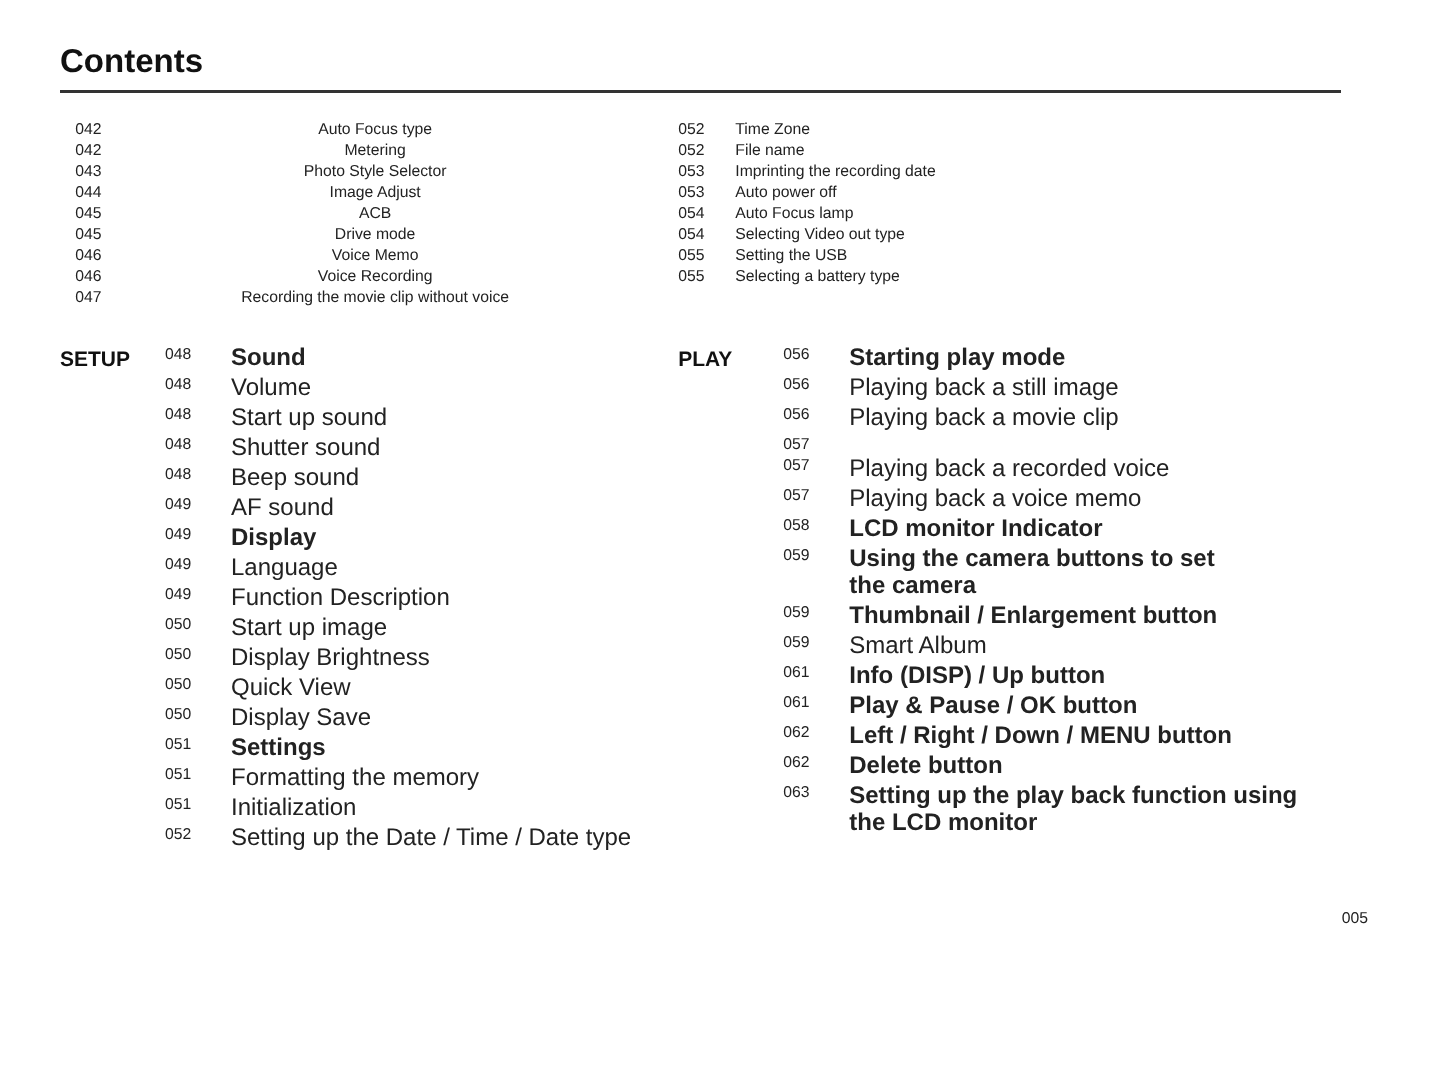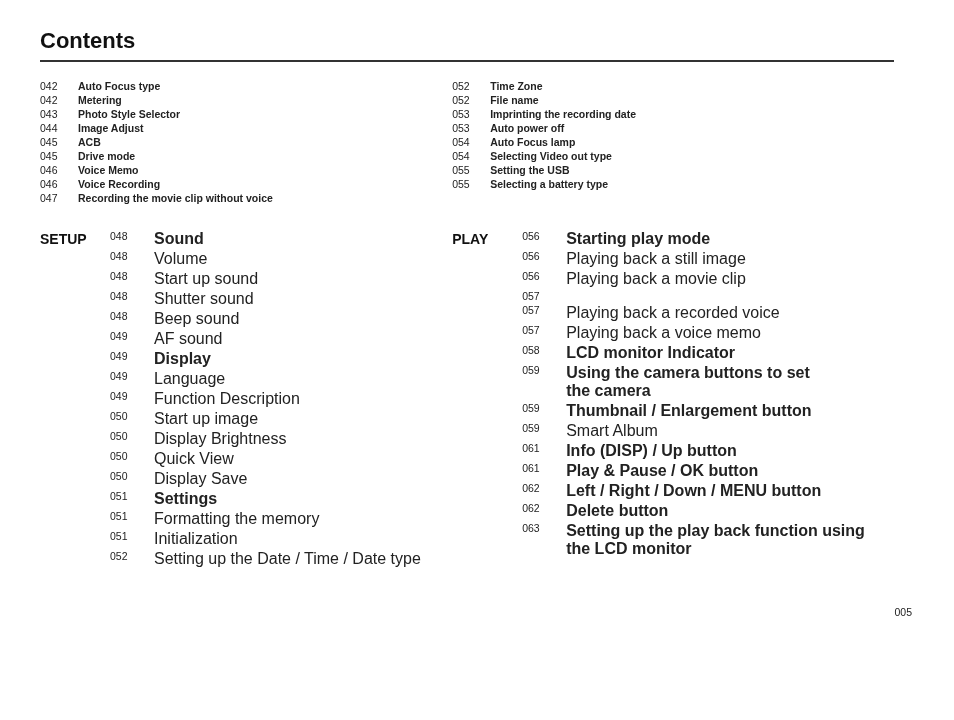--- a/index.html
+++ b/index.html
@@ -28,41 +28,41 @@
       font-weight: bold;
       color: #111;
     }
     .content-area {
       display: flex;
       gap: 0;
     }
     .left-col {
       width: 430px;
       padding-right: 20px;
+      text-align: center;
     }
     .right-col {
       width: 484px;
       padding-left: 10px;
     }
     .entry-row {
       display: flex;
       align-items: flex-start;
       margin-bottom: 2px;
     }
     .entry-num {
       width: 38px;
       min-width: 38px;
       color: #222;
       font-size: 10.5px;
     }
     .entry-text {
       font-size: 10.5px;
       color: #222;
       flex: 1;
-      font-weight: bold;
     }
 
     .setup-play-area {
       display: flex;
       margin-top: 24px;
       gap: 0;
     }
     .setup-col {
       width: 430px;
       padding-right: 20px;

